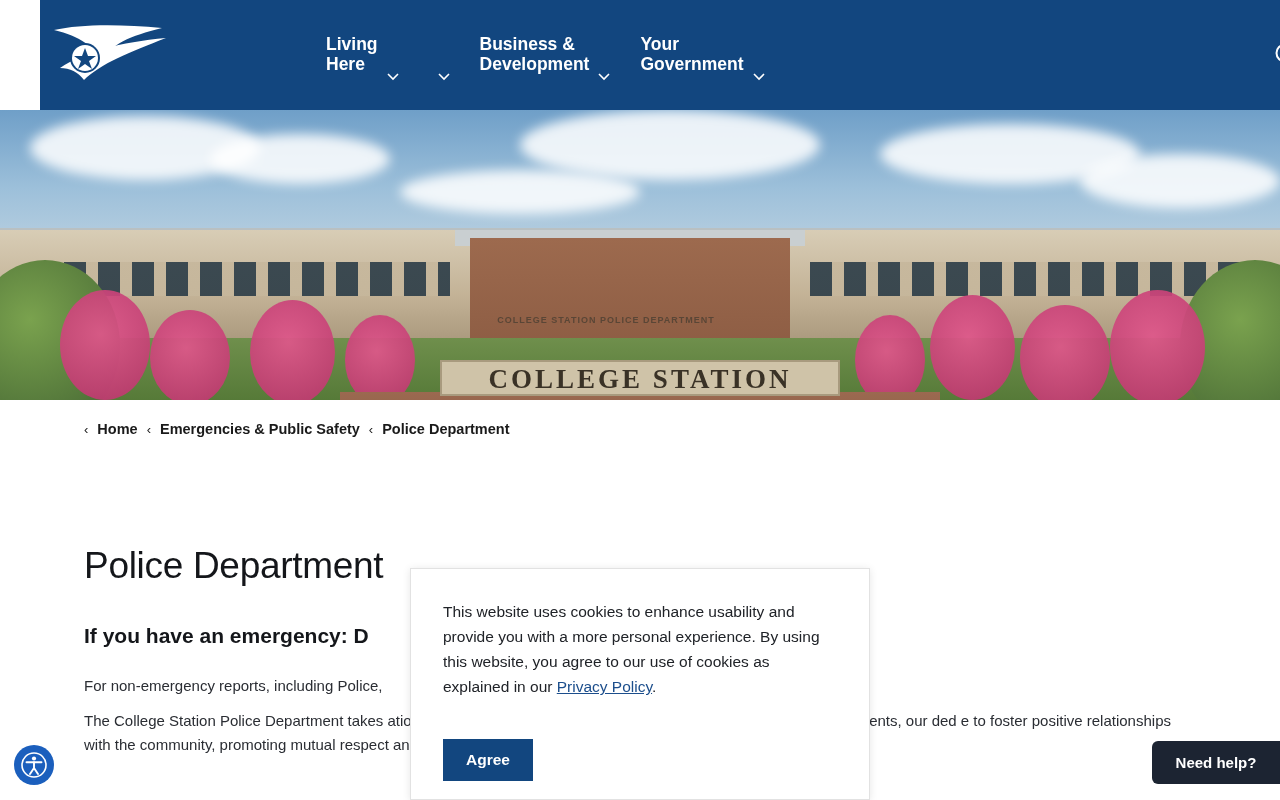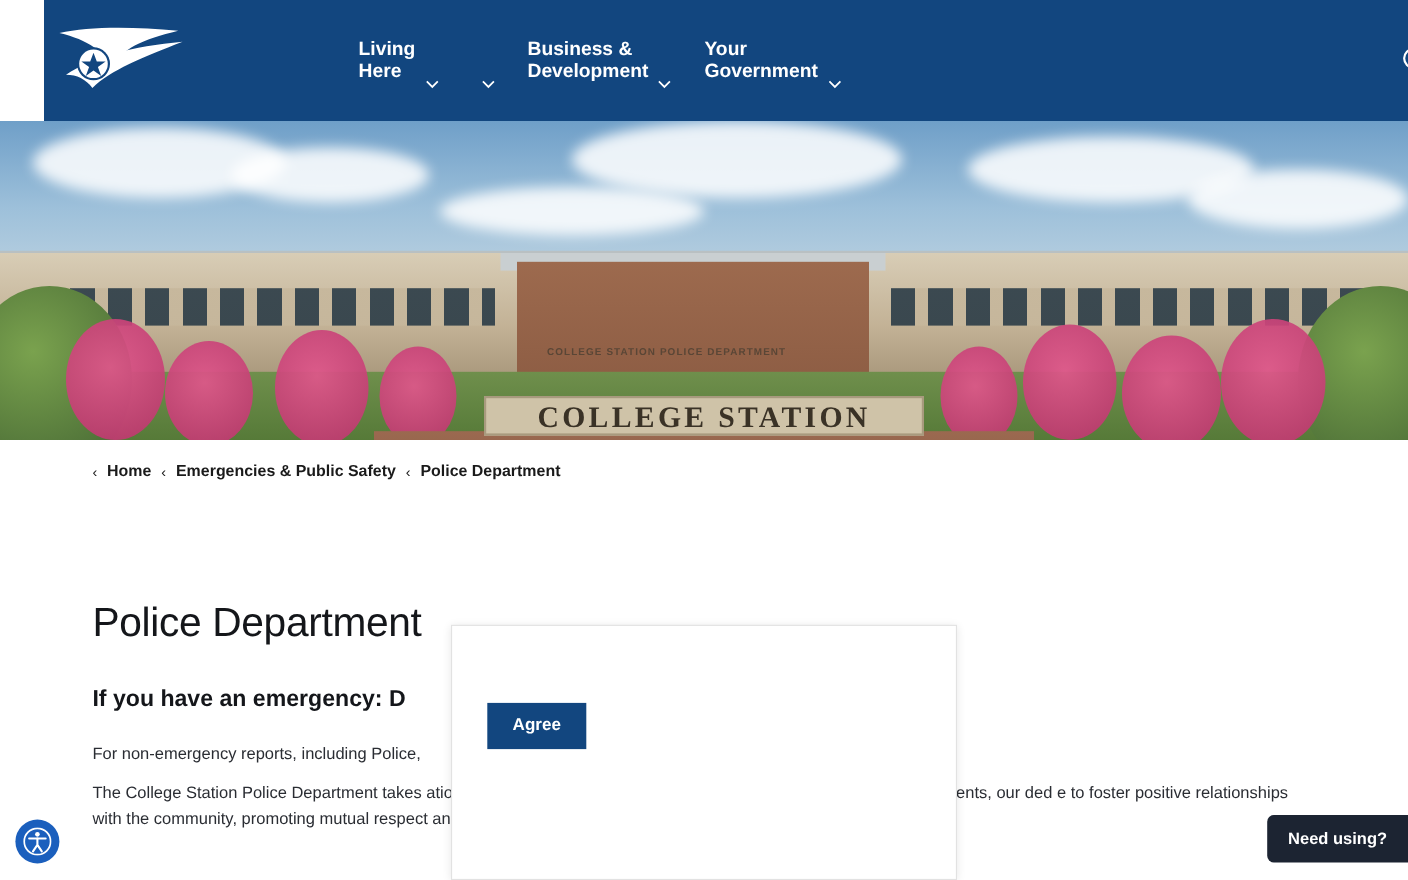--- a/index.html
+++ b/index.html
@@ -400,25 +400,28 @@
 
 <h1 class="page-title">Police Department</h1>
 
 <div class="emergency-line">If you have an emergency: D</div>
 
 <div class="nonemergency">For non-emergency reports, including Police,</div>
 
 <div class="body-para">The College Station Police Department takes                                          ation, Texas. Committed to ensuring the safety and well-being of its residents, our ded                       e to foster positive relationships with the community, promoting mutual respect and u</div>
 
 <div class="cookie">
+  <div class="cookie-text">
+    <span>This website uses cookies to enhance usability and provide you with a more personal experience. By using this website, you agree to our use of cookies as explained in our </span><a class="cookie-link">Privacy Policy</a><span>.</span>
+  </div>
   <button class="agree-btn">Agree</button>
 </div>
 
 <div class="a11y">
   <svg width="26" height="26" viewBox="0 0 26 26">
     <circle cx="13" cy="13" r="12" fill="none" stroke="#ffffff" stroke-width="1.6"></circle>
     <circle cx="13" cy="6.5" r="2.1" fill="#ffffff"></circle>
     <path d="M5.5 10.2 H20.5" stroke="#ffffff" stroke-width="1.9" stroke-linecap="round"></path>
     <path d="M13 10.2 V16 M13 16 L9 22 M13 16 L17 22" stroke="#ffffff" stroke-width="1.9" fill="none" stroke-linecap="round"></path>
   </svg>
 </div>
 
-<div class="need-help">Need using?</div>
+<div class="need-help">Need help?</div>
 
 </body></html>

